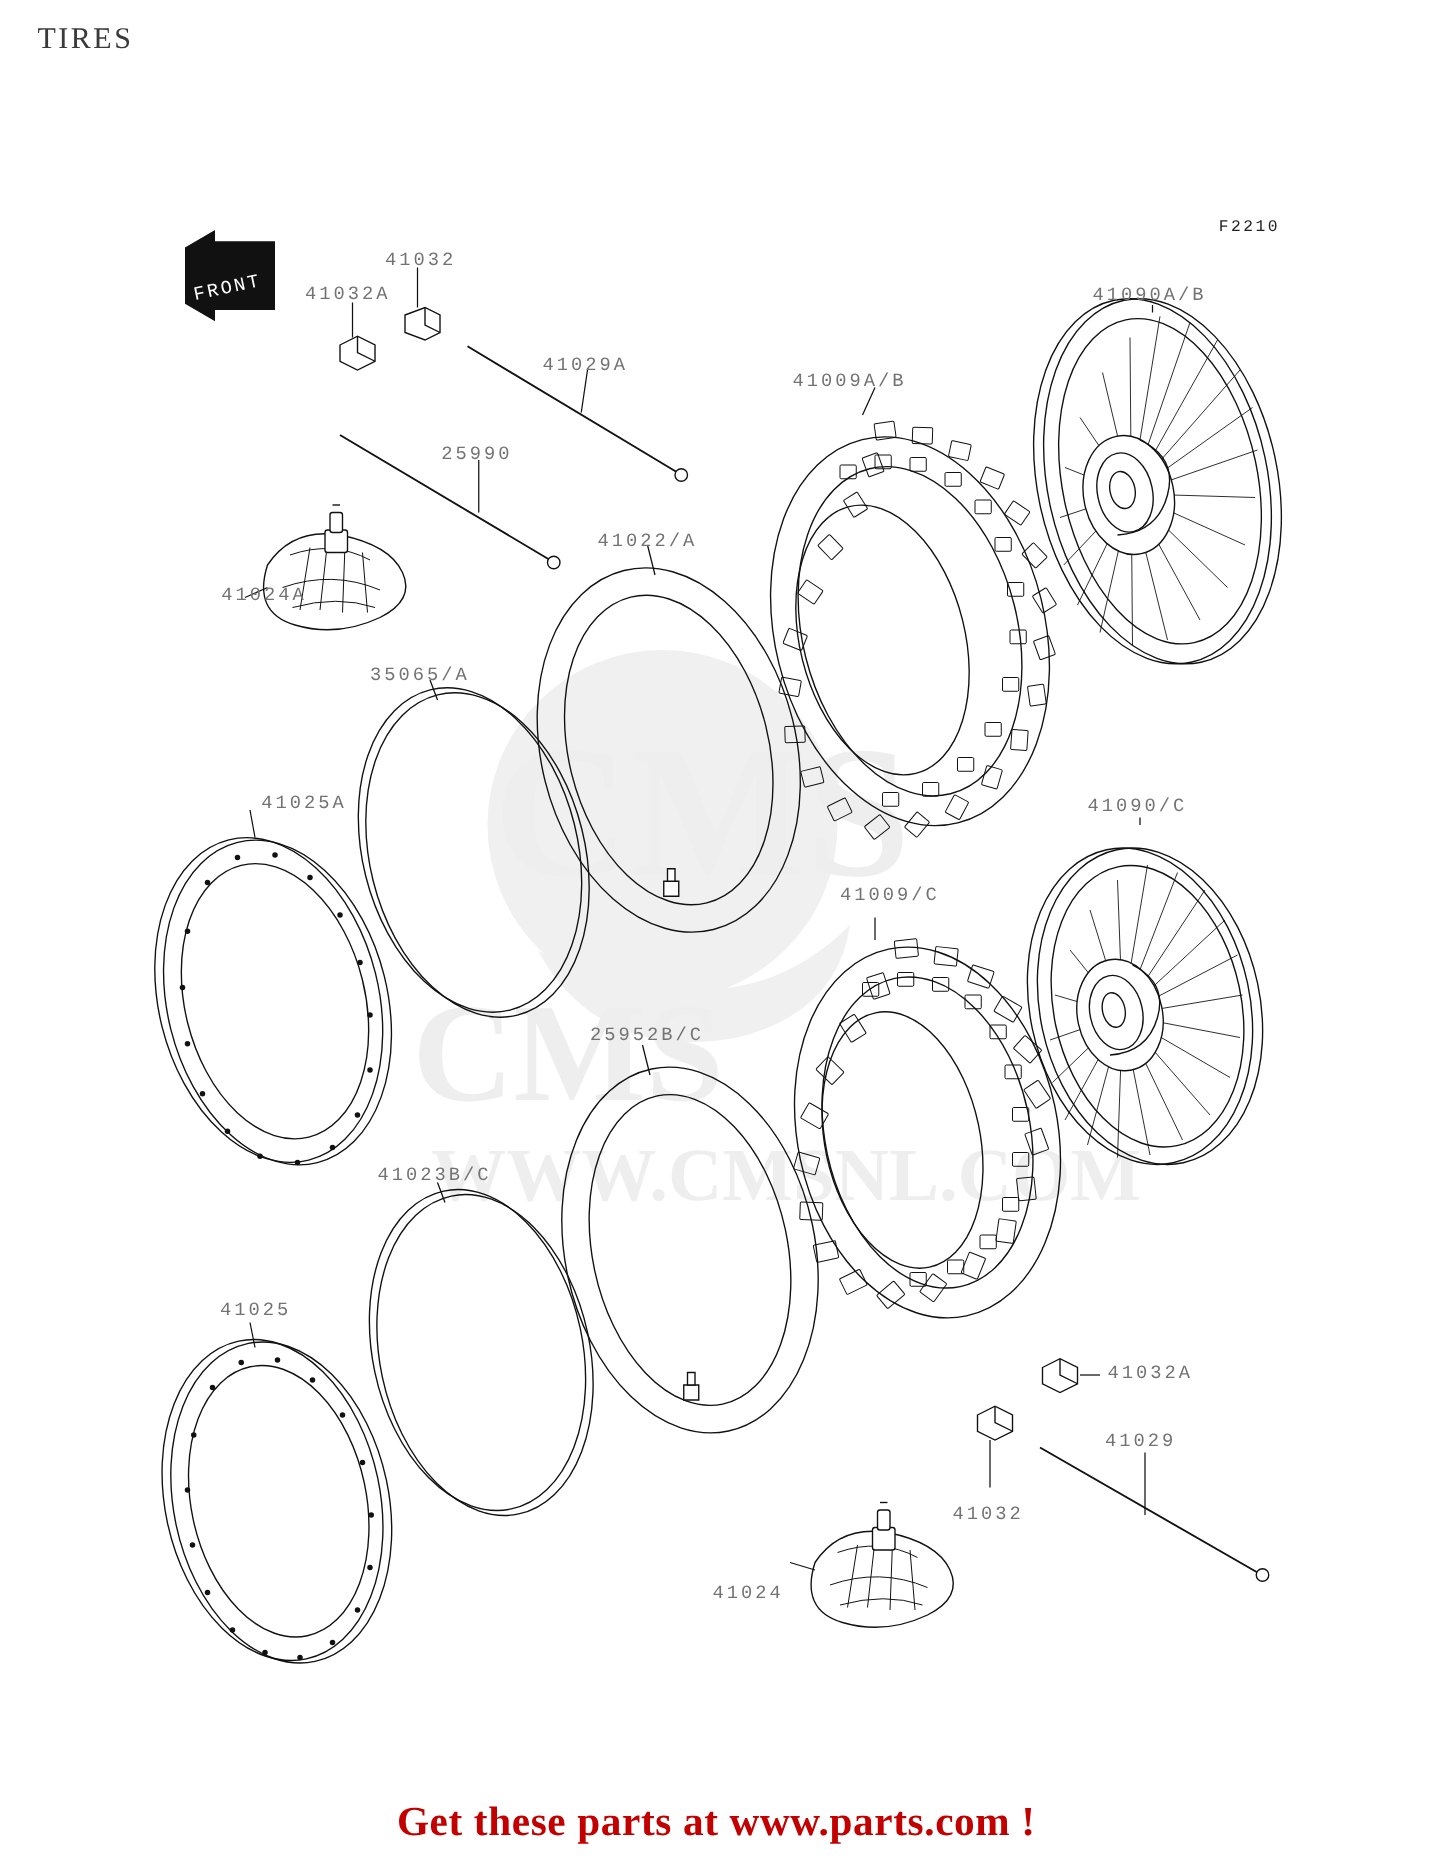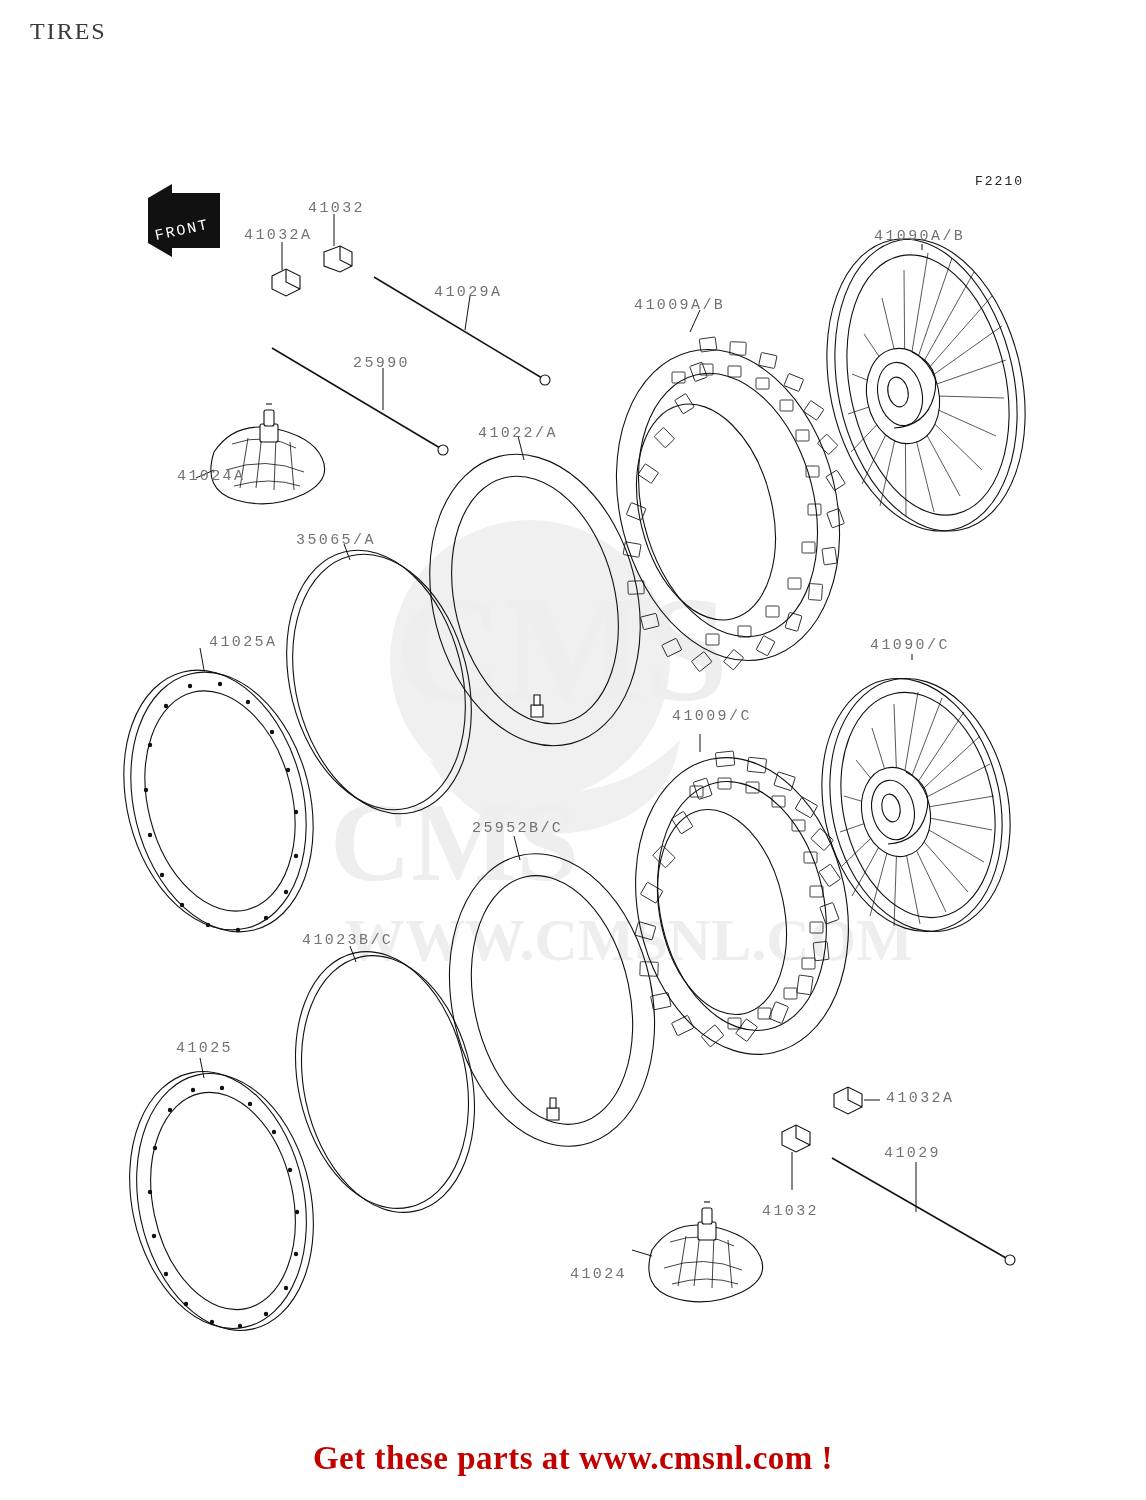--- a/index.html
+++ b/index.html
@@ -36,21 +36,21 @@
   .spoke{fill:none;stroke:#111;stroke-width:0.7;}
   .fillw{fill:#ffffff;stroke:#111;stroke-width:1.1;}
   .leader{fill:none;stroke:#111;stroke-width:1;}
   .frontarrow{fill:#111;}
 </style>
 </head>
 <body>
 
 <div class="page-title">TIRES</div>
 <div class="sheet-code">F2210</div>
-<div class="footer">Get these parts at www.cmsnl.com !</div>
+<div class="footer">Get these parts at www.parts.com !</div>
 
 <svg class="diagram" viewBox="0 0 1146 1500">
 
   <g opacity="1">
     <circle class="wm" cx="530" cy="660" r="140"></circle>
     <path class="wm" d="M430 760 q50 90 160 70 q80 -20 90 -90 q-60 60 -140 50 q-80 -10 -110 -30 z"></path>
     <text class="wmtxt" x="395" y="700" font-size="150">CMS</text>
     <text class="wmtxt" x="330" y="880" font-size="112">CMS</text>
     <text class="wmtxt" x="345" y="960" font-size="60">WWW.CMSNL.COM</text>
   </g>

